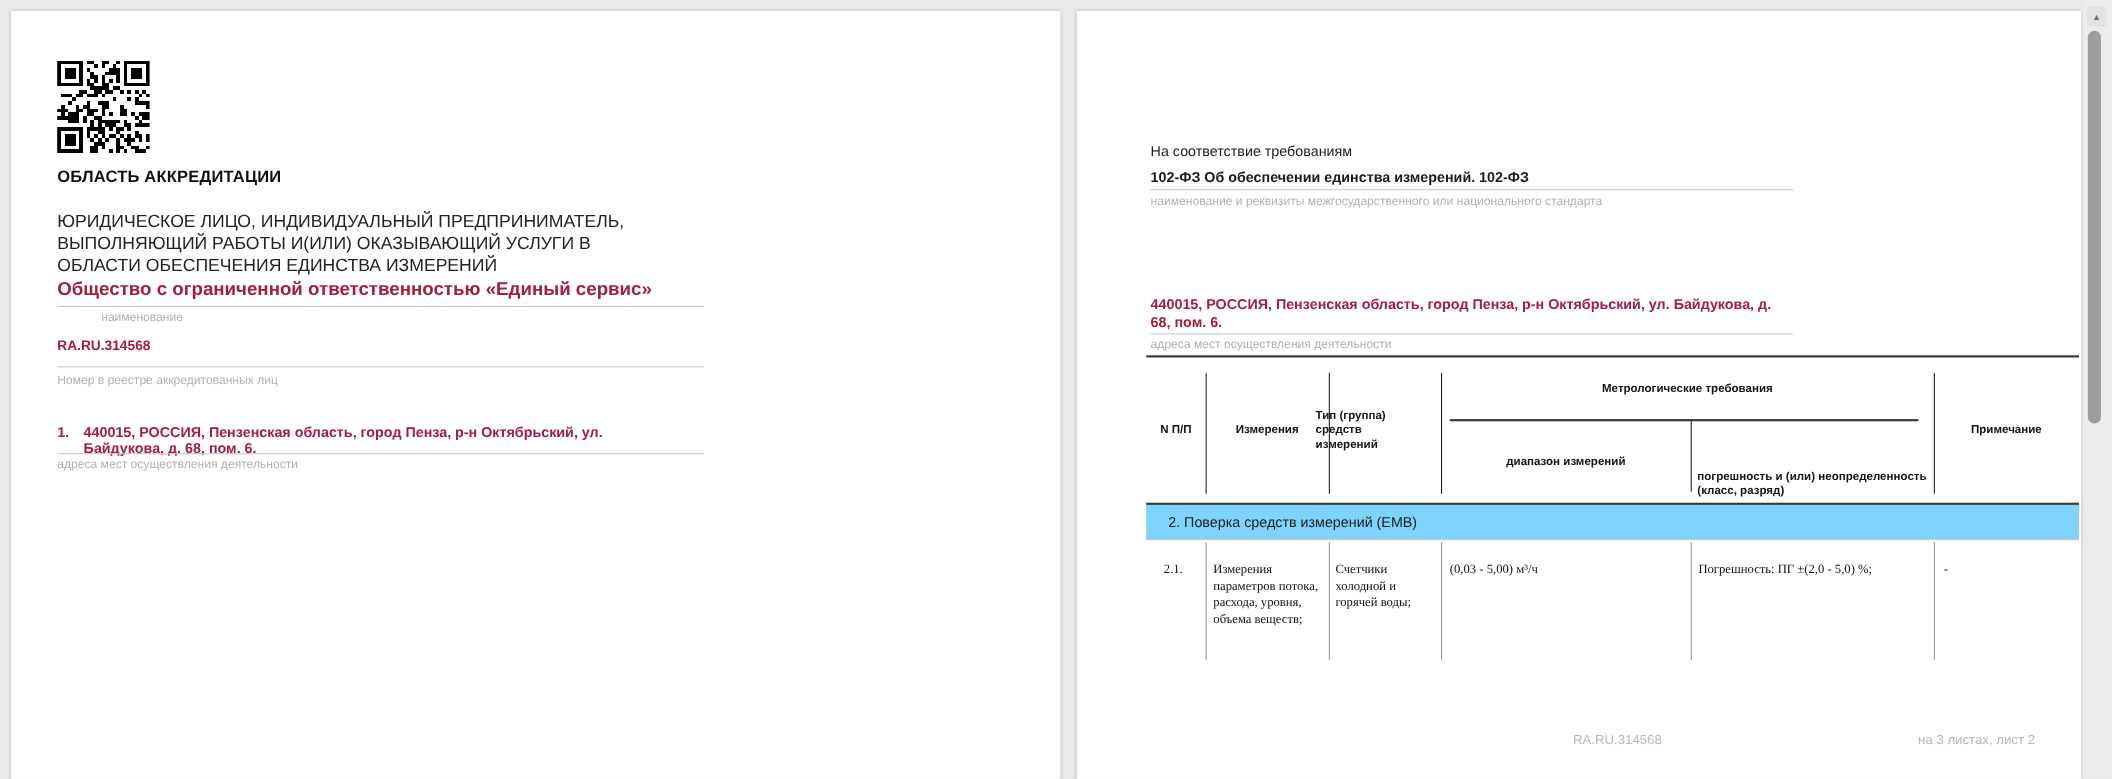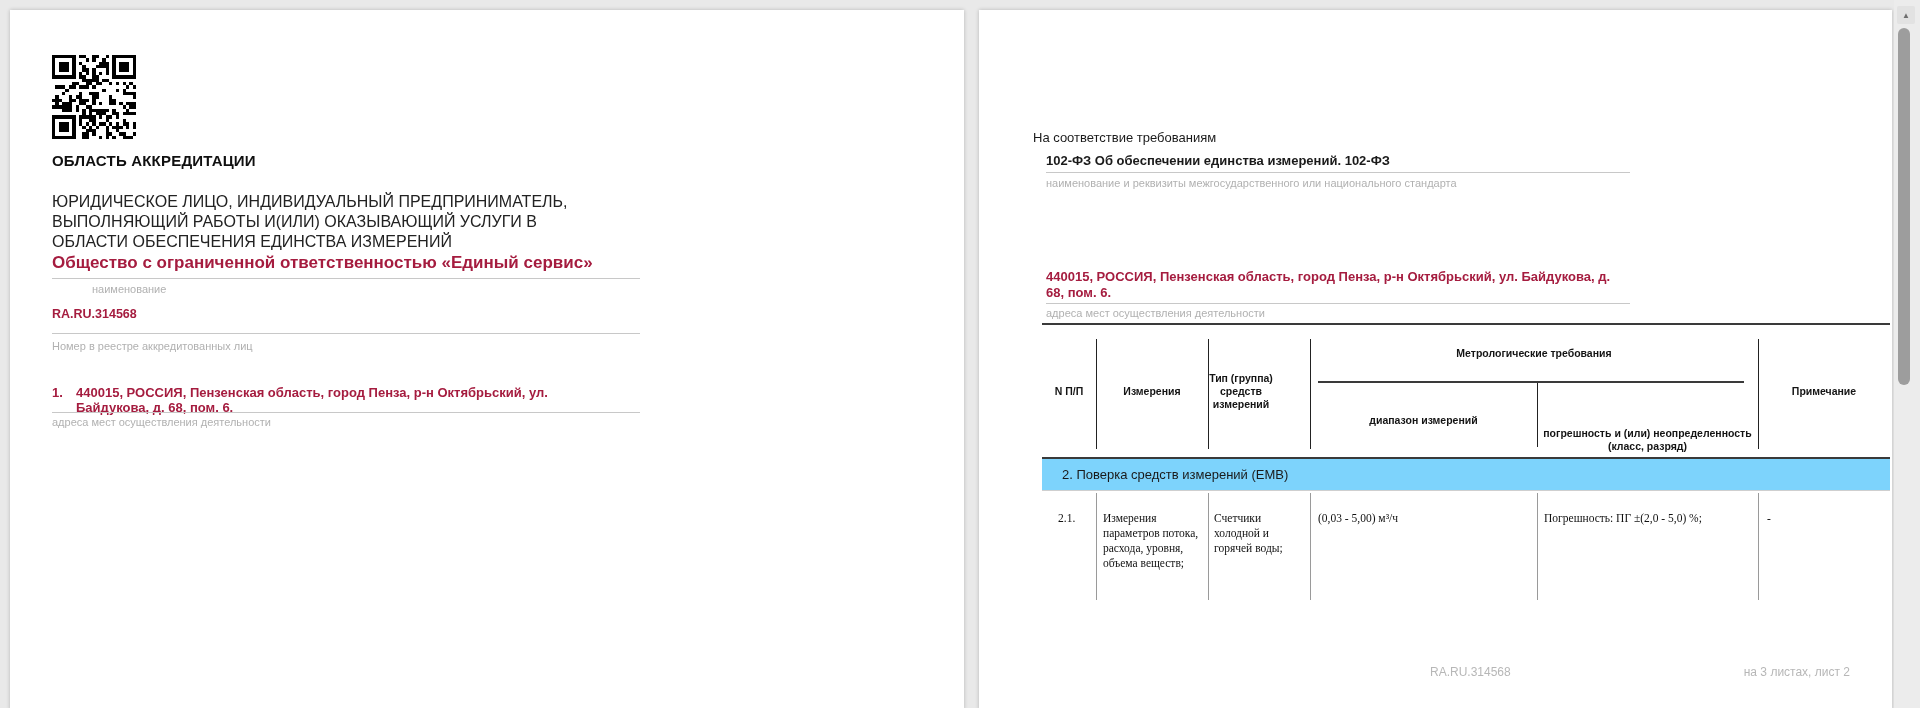--- a/index.html
+++ b/index.html
@@ -31,33 +31,33 @@
   .reg-num{left:42px;top:297px;font-size:12.5px;}
   .rule-l2{left:42px;top:323px;width:588px;}
   .cap-l2{left:42px;top:330px;}
   .addr-item{left:42px;top:375px;display:flex;font-size:13px;line-height:15px;}
   .addr-index{width:24px;flex:none;}
   .addr-text{width:512px;}
   .rule-l3{left:42px;top:402px;width:588px;}
   .cap-l3{left:42px;top:406px;}
 
   
-  .req-label{left:54px;top:120px;font-size:13px;color:#1a1a1a;}
+  .req-label{left:67px;top:120px;font-size:13px;color:#1a1a1a;}
   .req-value{left:67px;top:143px;font-size:13px;color:#1a1a1a;font-weight:bold;}
   .rule-r1{left:67px;top:162px;width:584px;}
   .cap-r1{left:67px;top:167px;}
   .r-addr{left:67px;top:259px;width:578px;font-size:13px;line-height:16px;}
   .rule-r2{left:67px;top:293px;width:584px;}
   .cap-r2{left:67px;top:297px;}
 
   
   .tbl{left:63px;top:313px;width:848px;}
   .tbl-header{position:relative;height:132px;border-top:2px solid #3a3a3a;border-bottom:2px solid #3a3a3a;
               font-size:10.5px;font-weight:700;color:#141414;line-height:13px;}
-  .hcell{position:absolute;display:flex;align-items:center;justify-content:center;text-align:center;padding:0 6px;box-sizing:border-box;}
+  .hcell{position:absolute;display:flex;align-items:center;justify-content:center;text-align:left;padding:0 6px;box-sizing:border-box;}
   .vsep{position:absolute;width:0;border-left:1px solid #222;}
   .hv1{left:54px;top:14px;height:110px;}
   .hv2{left:166px;top:14px;height:110px;}
   .hv3{left:268px;top:14px;height:110px;}
   .hv4{left:495px;top:58px;height:64px;}
   .hv5{left:716px;top:14px;height:110px;}
   .hc-num{left:0;top:0;width:54px;height:132px;}
   .hc-meas{left:54px;top:0;width:112px;height:132px;}
   .hc-type{left:148px;top:0;width:102px;height:132px;}
   .hc-group{left:268px;top:0;width:448px;height:56px;}

